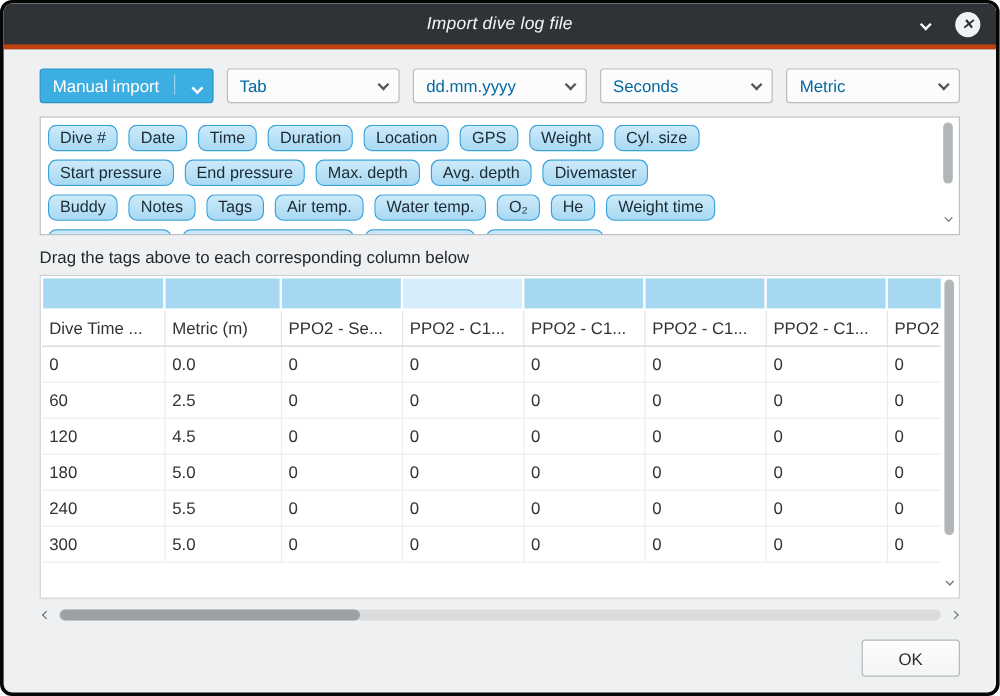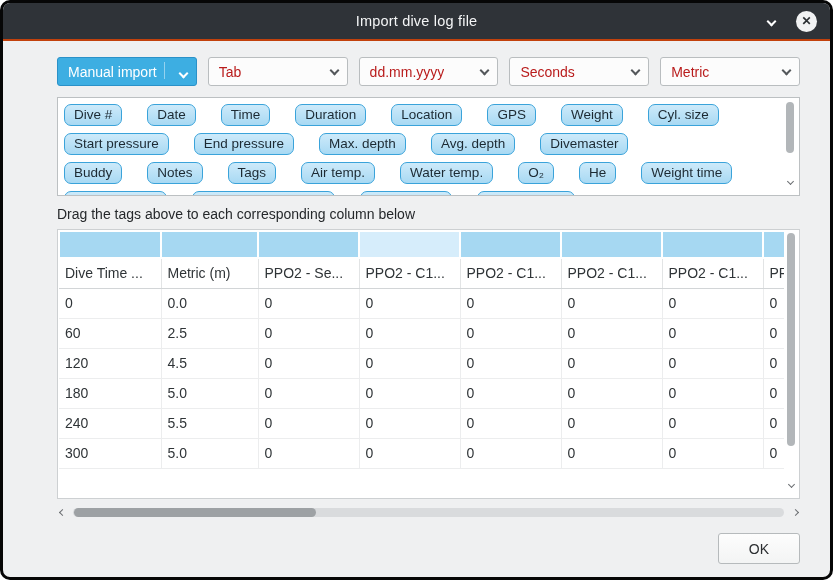--- a/index.html
+++ b/index.html
@@ -2,54 +2,54 @@
 <html><head>
 <meta charset="utf-8">
 <style>
   * { box-sizing: border-box; margin: 0; padding: 0; }
   html, body { width: 833px; height: 580px; background: #ffffff; overflow: hidden;
     font-family: "Liberation Sans", sans-serif; }
   .frame { position: absolute; inset: 0; background: #eff0f1; border: 3px solid #060606;
     border-radius: 10px; overflow: hidden; display: flex; flex-direction: column; }
 
   
-  .titlebar { height: 38px; flex: 0 0 auto; background: #2f3338; border-bottom: 2px solid #c2410c;
-    position: relative; display: flex; align-items: center; justify-content: center; }
+  .titlebar { height: 38px; flex: 0 0 auto; background: #2f3338; border-bottom: 4px solid #c2410c;
+    position: relative; display: flex; align-items: center; justify-content: center; font-style: italic; }
   .title { color: #f4f5f6; font-size: 14.5px; letter-spacing: .2px; }
   .tb-right { position: absolute; right: 13px; top: 0; height: 100%; display: flex;
     align-items: center; gap: 16px; }
   .tb-shade { display: flex; align-items: center; justify-content: center; width: 18px; height: 18px; cursor: pointer; }
   .tb-close { width: 21px; height: 21px; border-radius: 50%; background: #f1f2f3; color: #2a2e32;
     display: flex; align-items: center; justify-content: center; font-size: 12px; font-weight: bold; cursor: pointer; }
 
   
   .chev { display: inline-block; width: 7px; height: 7px; border-right: 2px solid #54585b;
     border-bottom: 2px solid #54585b; transform: rotate(45deg) ; }
   .chev.light { border-color: #ffffff; }
   .chev.sm { width: 5px; height: 5px; border-width: 1.6px; border-color: #6a6e71; }
   .chev.left  { transform: rotate(135deg); }
   .chev.right { transform: rotate(-45deg); }
 
   
-  .content { flex: 1; padding: 16px 30px 0 30px; display: flex; flex-direction: column; margin-left: 24px; }
+  .content { flex: 1; padding: 16px 30px 0 30px; display: flex; flex-direction: column; }
 
   .combo-row { display: flex; gap: 11px; }
   .combo { flex: 1; height: 29px; background: #fcfcfc; border: 1px solid #b9bdbf; border-radius: 3px;
-    display: flex; align-items: center; padding: 0 9px 0 10px; font-size: 14px; color: #b91c1c; cursor: pointer; }
+    display: flex; align-items: center; padding: 0 9px 0 10px; font-size: 14px; color: #0369a1; cursor: pointer; }
   .combo .combo-label { white-space: nowrap; overflow: hidden; }
   .combo .arrow { margin-left: auto; display: flex; align-items: center; padding-left: 8px; transform: translateY(-1px); }
   .combo.primary { background: #3daee2; border-color: #2a91c8; color: #ffffff; }
   .combo.primary .arrow { border-left: 1px solid rgba(255,255,255,.45); height: 17px; }
   .combo.primary .arrow .chev { margin-left: 7px; margin-top: 6px; }
 
   
   .tag-area { margin-top: 11px; height: 99px; background: #ffffff; border: 1px solid #bcc0c2;
     position: relative; overflow: hidden; }
   .tag-list { position: absolute; inset: 6px 20px 0 6px; overflow: hidden; }
-  .tag-row { display: flex; gap: 25px; margin-bottom: 7px; }
+  .tag-row { display: flex; gap: 9px; margin-bottom: 7px; }
   .tag-pill { background: linear-gradient(#cdeafa, #a8d9f3); border: 1px solid #3aa3da; border-radius: 7px;
     padding: 2px 9px 3px 9px; font-size: 13.5px; color: #1c2a33; white-space: nowrap; cursor: grab; }
 
   .vscroll { position: absolute; top: 2px; right: 2px; bottom: 2px; width: 13px; }
   .vscroll .vthumb { position: absolute; left: 2px; width: 8px; border-radius: 4px; background: #b2b6b9; }
   .vscroll .vbtn { position: absolute; left: 0; width: 13px; height: 12px; display: flex;
     align-items: flex-start; justify-content: center; cursor: pointer; }
   .tag-area .vthumb { top: 2px; height: 55%; }
   .tag-area .vbtn { bottom: 2px; }
 

